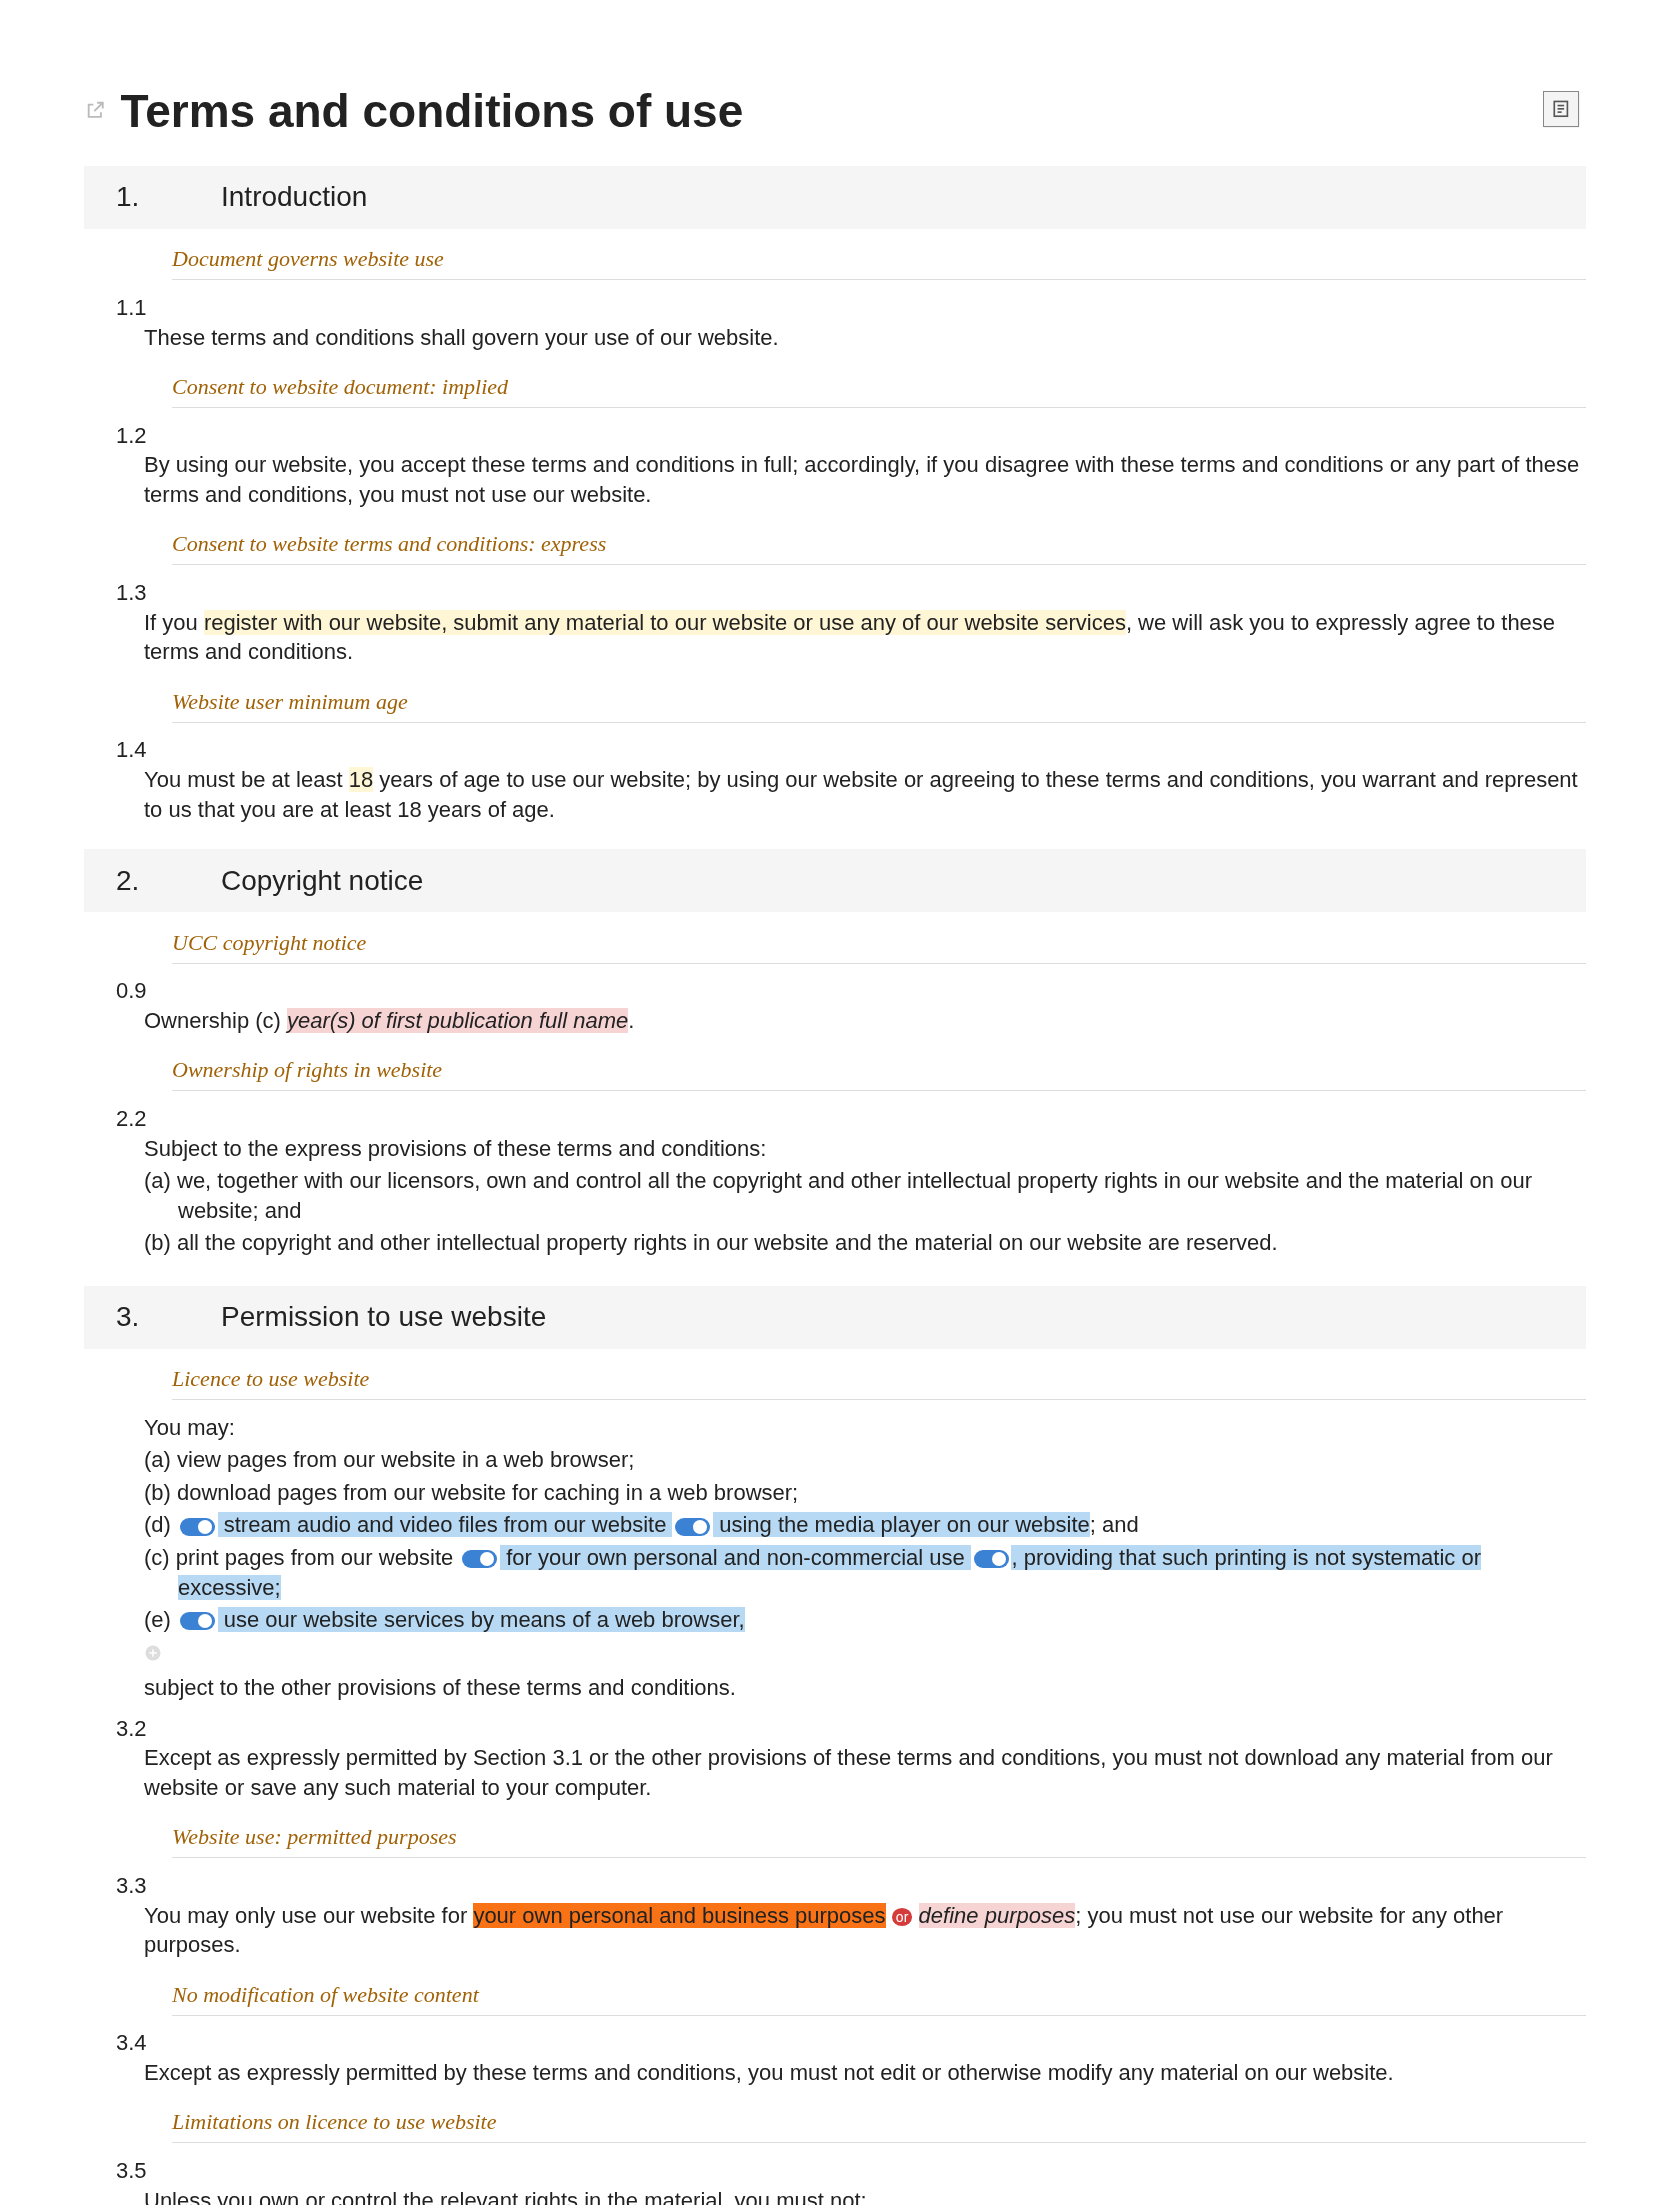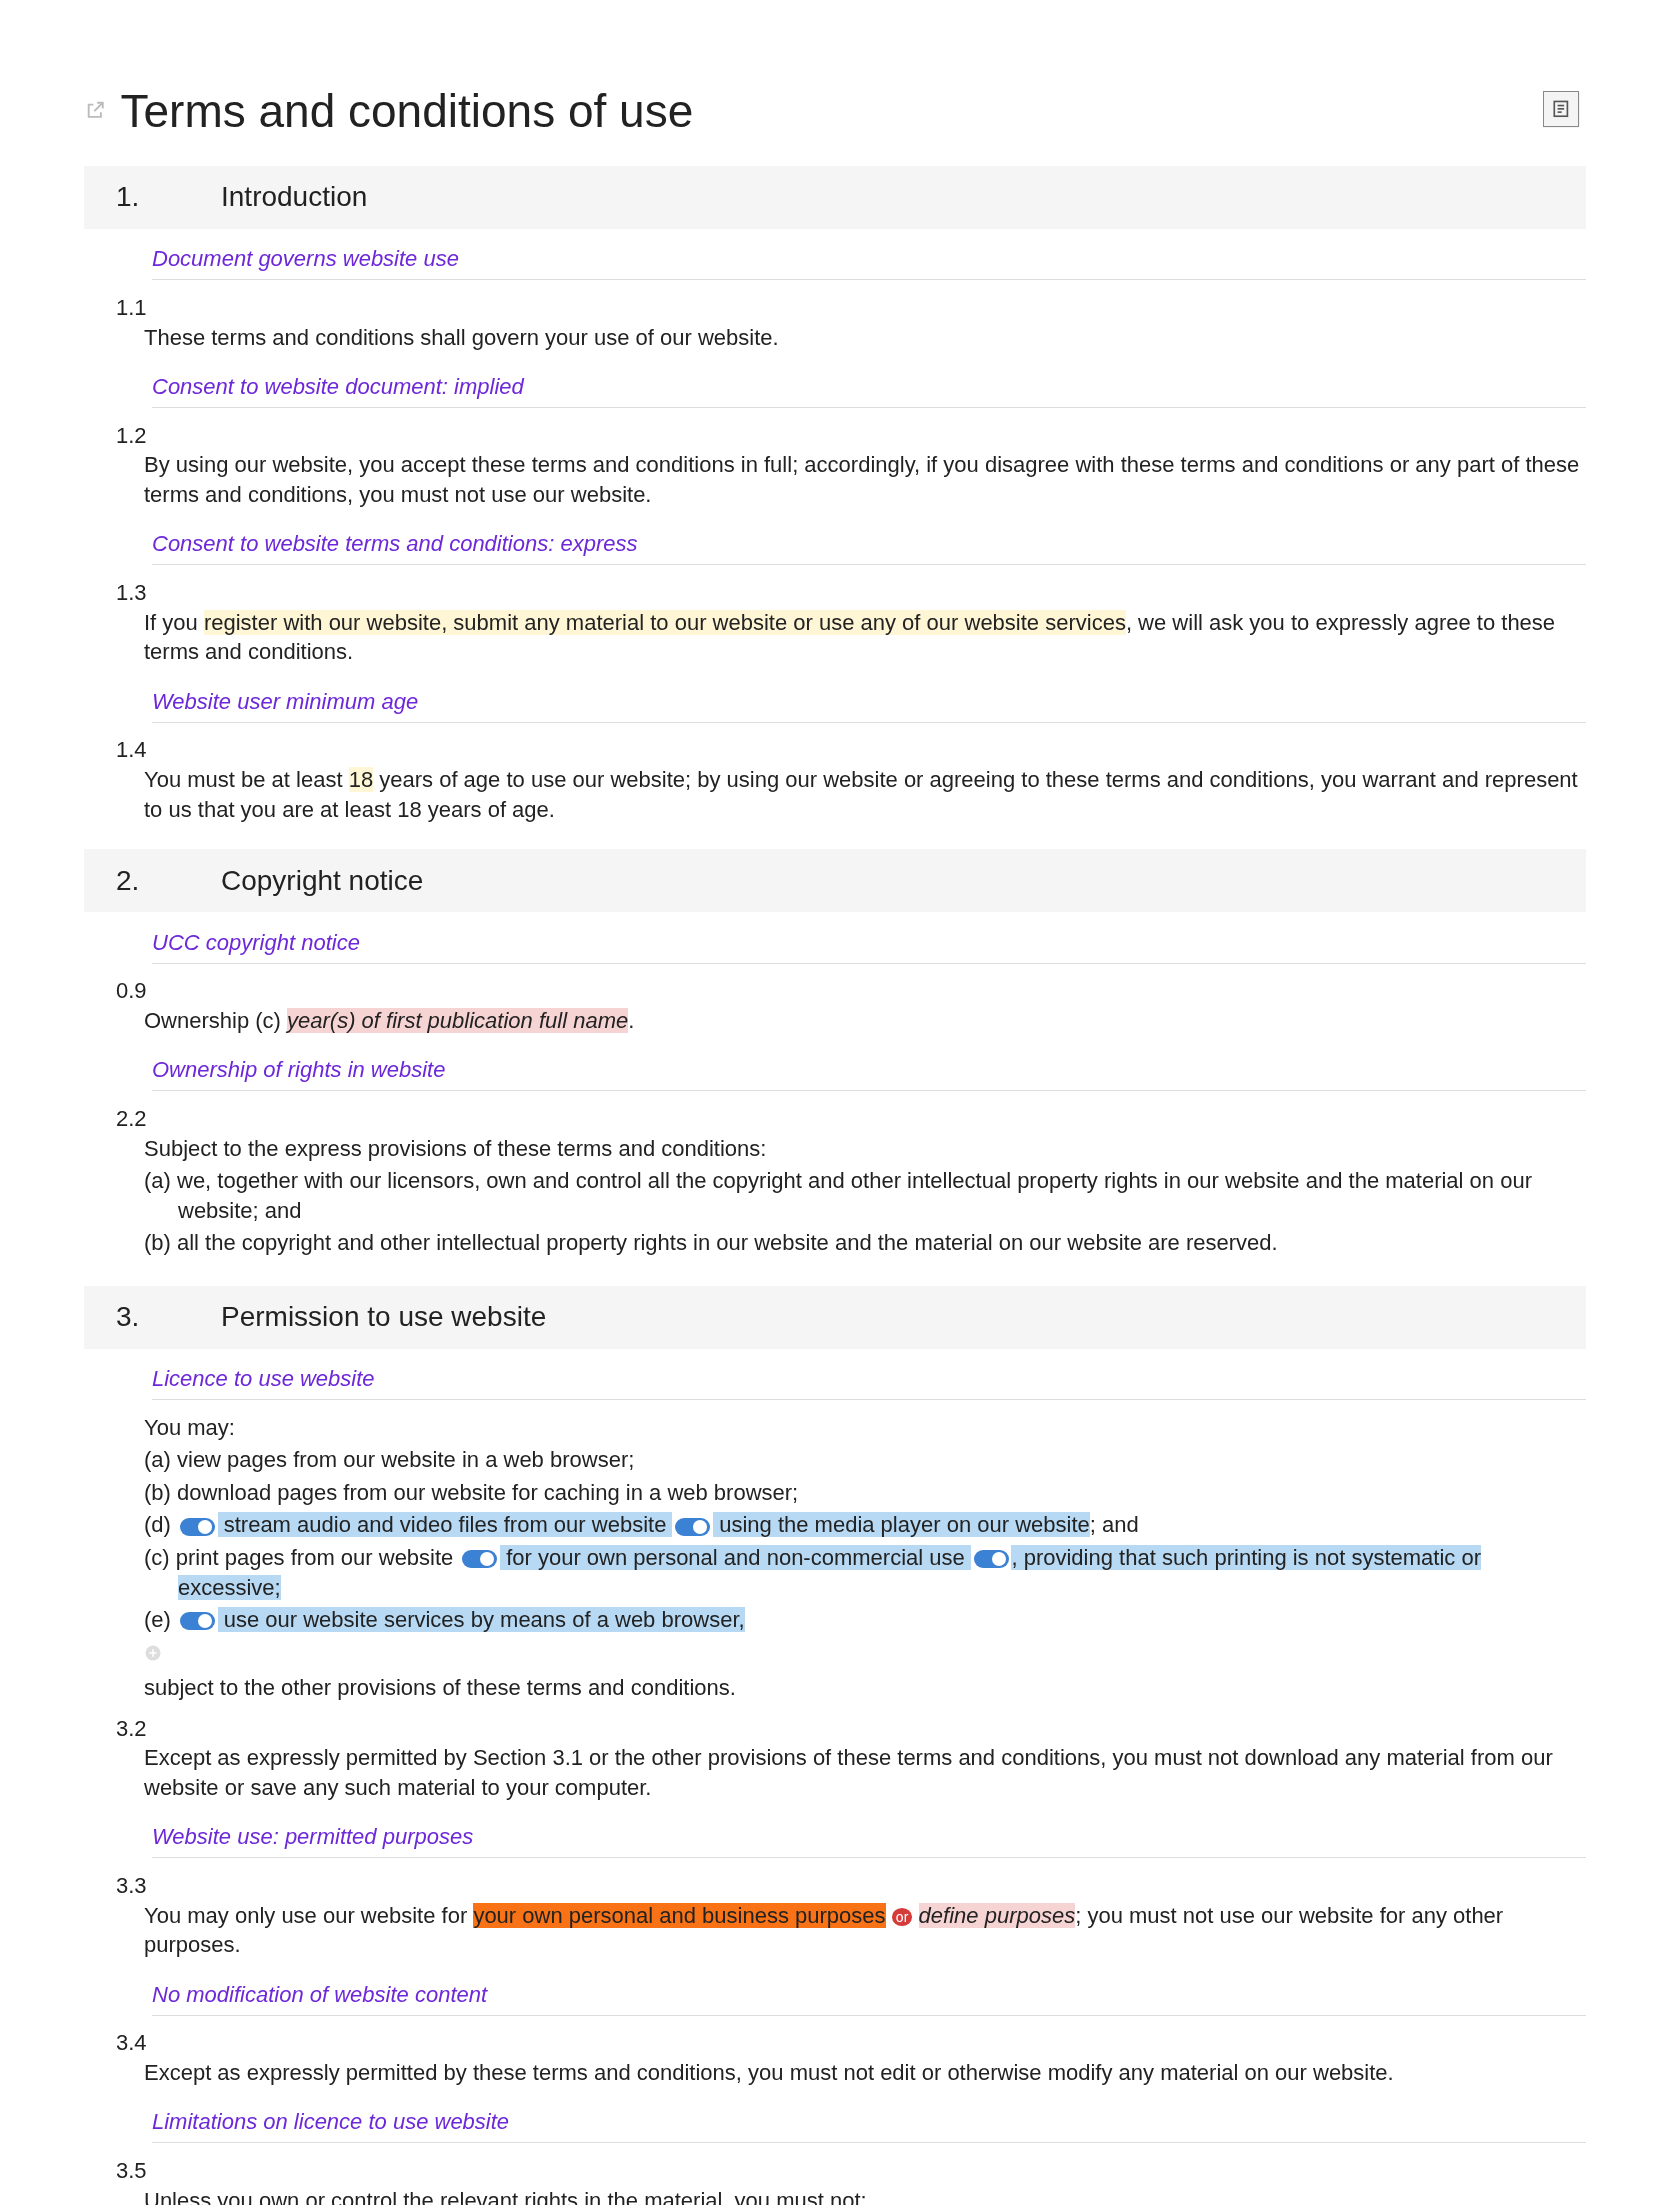--- a/index.html
+++ b/index.html
@@ -35,21 +35,21 @@
     align-items: center;
     margin-bottom: 28px;
   }
   .title-row .link-out {
     margin-right: 14px;
     color: #999;
   }
   .title-row h1 {
     margin: 0;
     font-size: 46px;
-    font-weight: 400;
+    font-weight: 700;
     color: #222;
   }
   .section-header {
     background: #f5f5f5;
     padding: 15.4px 0 15.4px 0;
     margin-top: 21px;
     display: flex;
     font-size: 28px;
     font-weight: 500;
     color: #222;
@@ -58,26 +58,27 @@
   .section-header .num {
     width: 77px;
     padding-left: 32px;
     box-sizing: border-box;
   }
   .section-header .stitle {
     padding-left: 60px;
   }
   .subhead {
     font-style: italic;
-    color: #6d28d9;
+    color: #a16207;
     font-size: 22px;
     padding: 17.5px 0 7px 0;
-    margin-left: 68px;
+    margin-left: 88px;
     border-bottom: 0.7px solid #ddd;
     margin-bottom: 5.6px;
+    font-family: Liberation Serif, serif;
   }
   .clause {
     display: flex;
     font-size: 22px;
     line-height: 1.35;
     padding: 7px 0 4.2px 0;
     flex-direction: column;
   }
   .clause .cnum {
     width: 77px;

